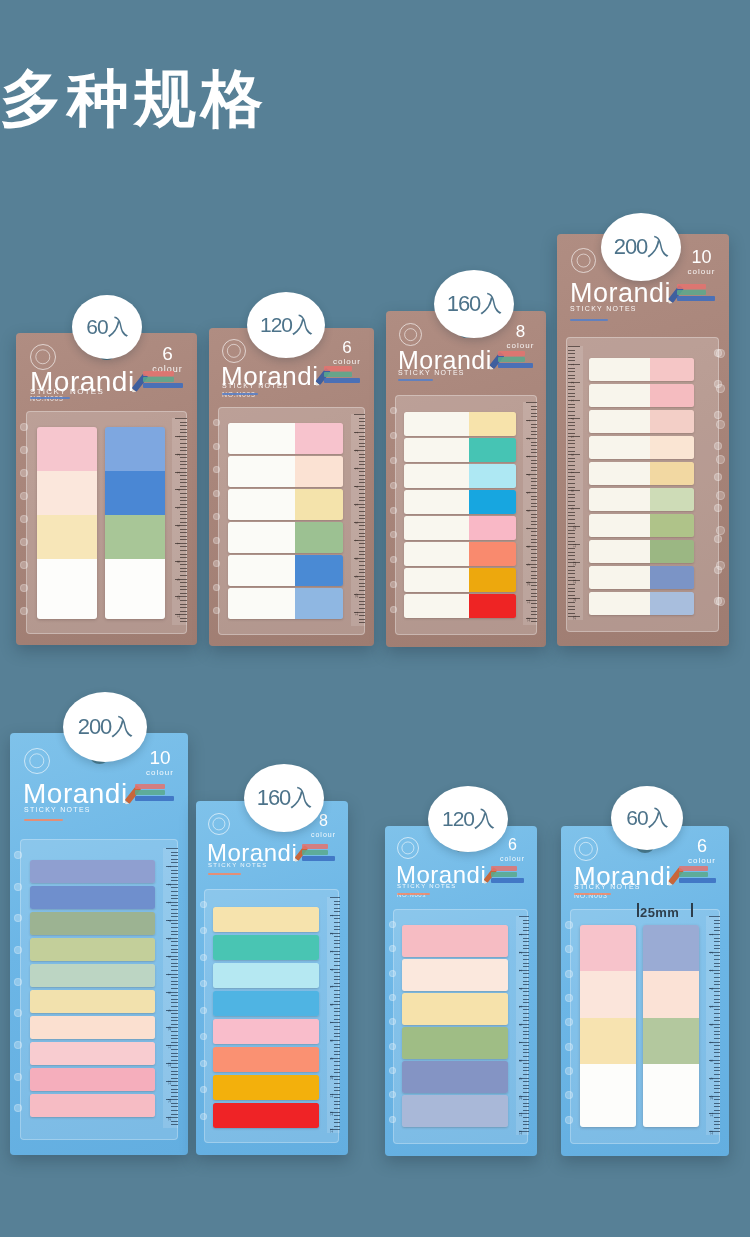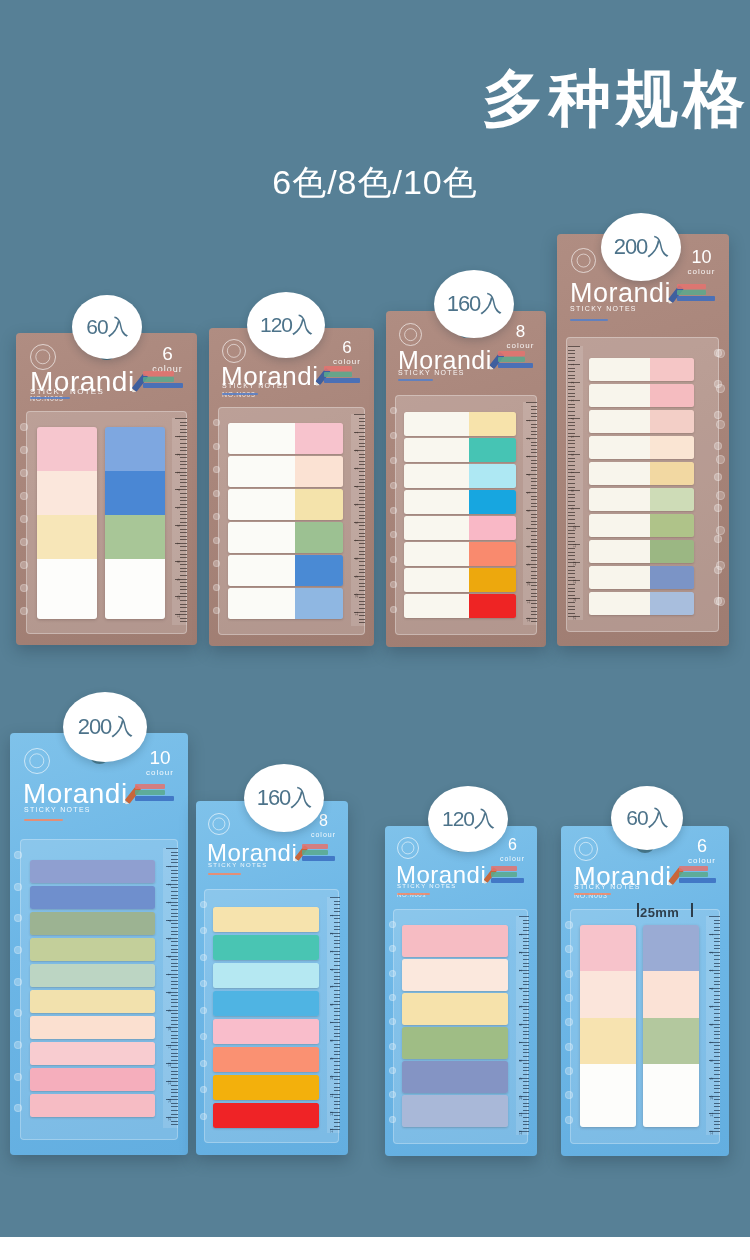--- a/index.html
+++ b/index.html
@@ -7,24 +7,23 @@
     width:750px; height:1260px; position:relative;
     background:#ffffff;
     font-family:"Liberation Sans", sans-serif;
     overflow:hidden;
   }
   #stage { position:absolute; left:0; top:0; width:750px; height:1237px; background:#578096; overflow:hidden; }
   #bottomband { position:absolute; left:0; top:1237px; width:750px; height:23px; background:#ffffff; }
 
   
   .headline {
-    position:absolute; left:0; top:66px; width:750px; text-align:right;
+    position:absolute; left:0; top:66px; width:750px; text-align:left;
     font-size:62px; font-weight:bold; color:#ffffff; letter-spacing:5px;
     line-height:1.05;
-    padding-left:21px;
   }
   .subline {
     position:absolute; left:0; top:160px; width:750px; text-align:center;
     font-size:34px; color:#ffffff; letter-spacing:1px;
   }
 
   
   .pack { position:absolute; border-radius:4px; overflow:hidden;
           box-shadow:0 6px 16px rgba(20,40,55,.28); }
   .pack.brown { background:linear-gradient(160deg,#b08d82 0%,#a8857a 45%,#9e7c71 100%); }
@@ -89,21 +88,20 @@
   
   .mm { position:absolute; color:#2d3e4c; font-size:13px; font-weight:bold; letter-spacing:.4px; }
   .mmbar { position:absolute; background:#2d3e4c; }
 </style>
 </head>
 <body>
 
 <div id="stage">
 
   <div class="headline">多种规格</div>
-  <div class="subline">6色/8色/10色</div>
 
   <div id="packs">
       <div class="pack brown" style="left: 16px; top: 333px; width: 181px; height: 312px;">
         <div class="seal" style="left: 14px; top: 11px; width: 26px; height: 26px;"></div>
         <div class="hole" style="left: 81px; top: 12px; width: 19px; height: 15px;"></div>
         <div class="colnum" style="right: 13px; top: 11px; width: 33px;">
           <span class="n" style="font-size: 19px;">6</span>
           <span class="w" style="font-size: 9px; margin-top: 2px;">colour</span>
         </div>
         <div class="brandrow" style="left: 14px; top: 35px;">

